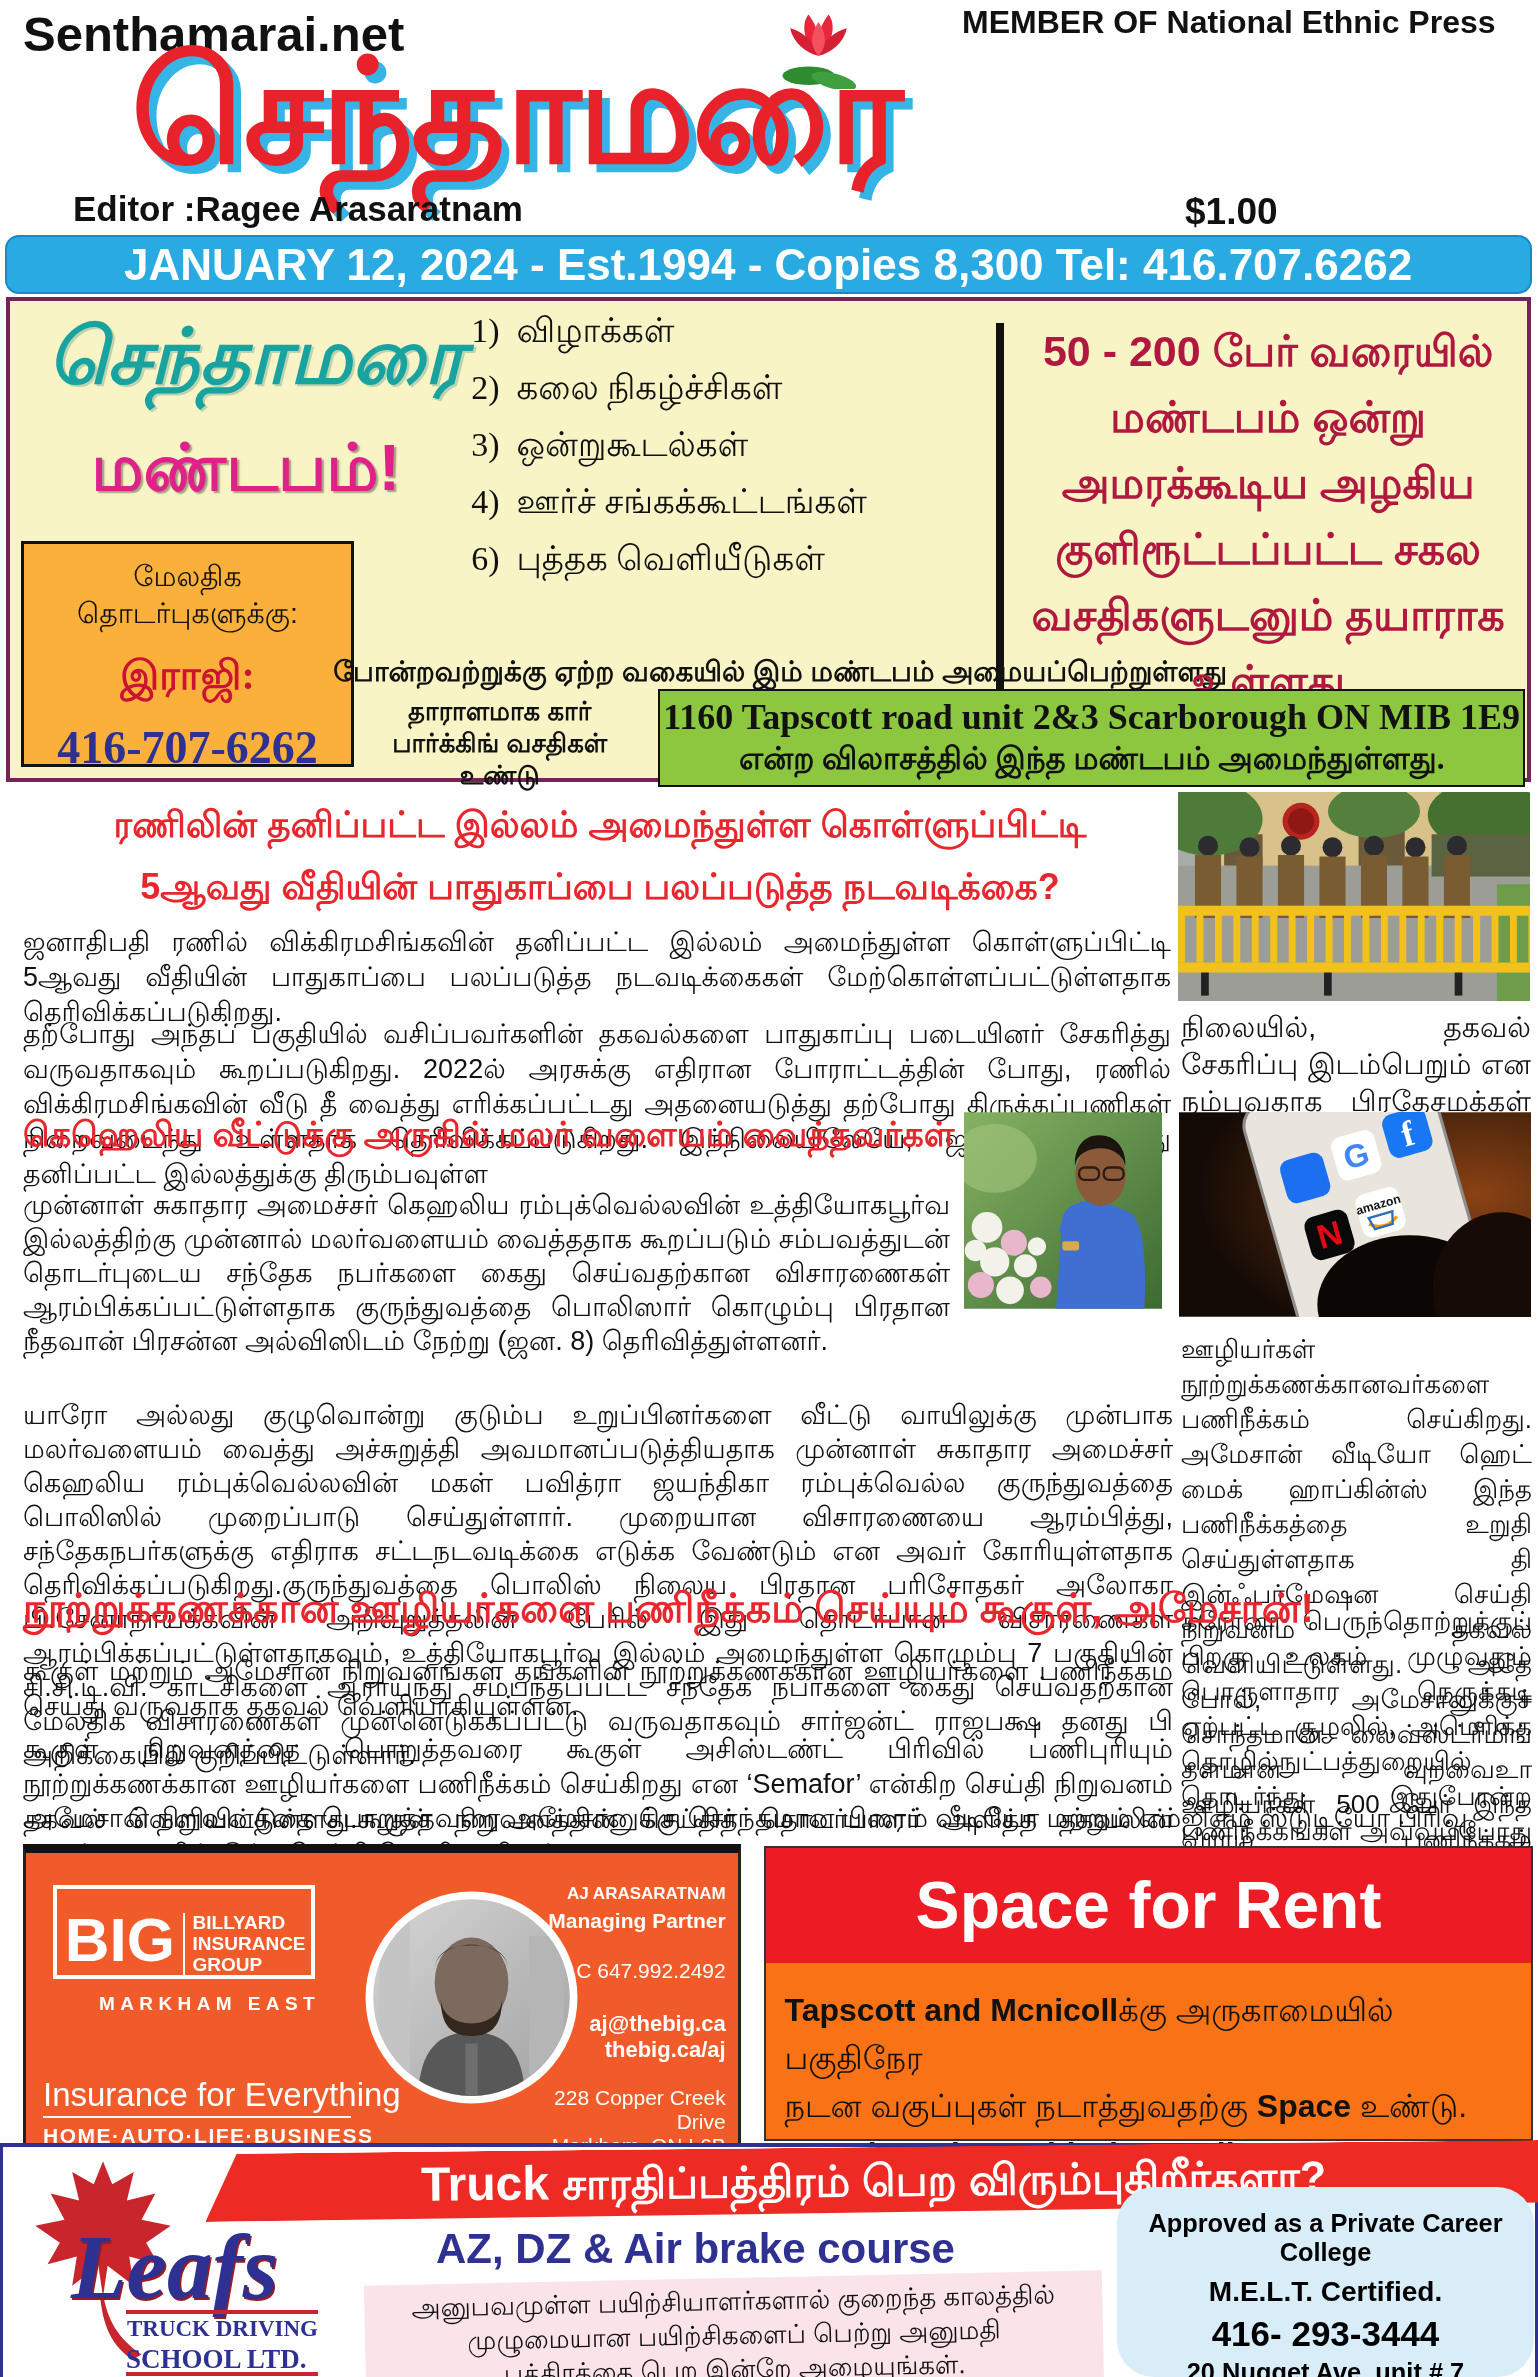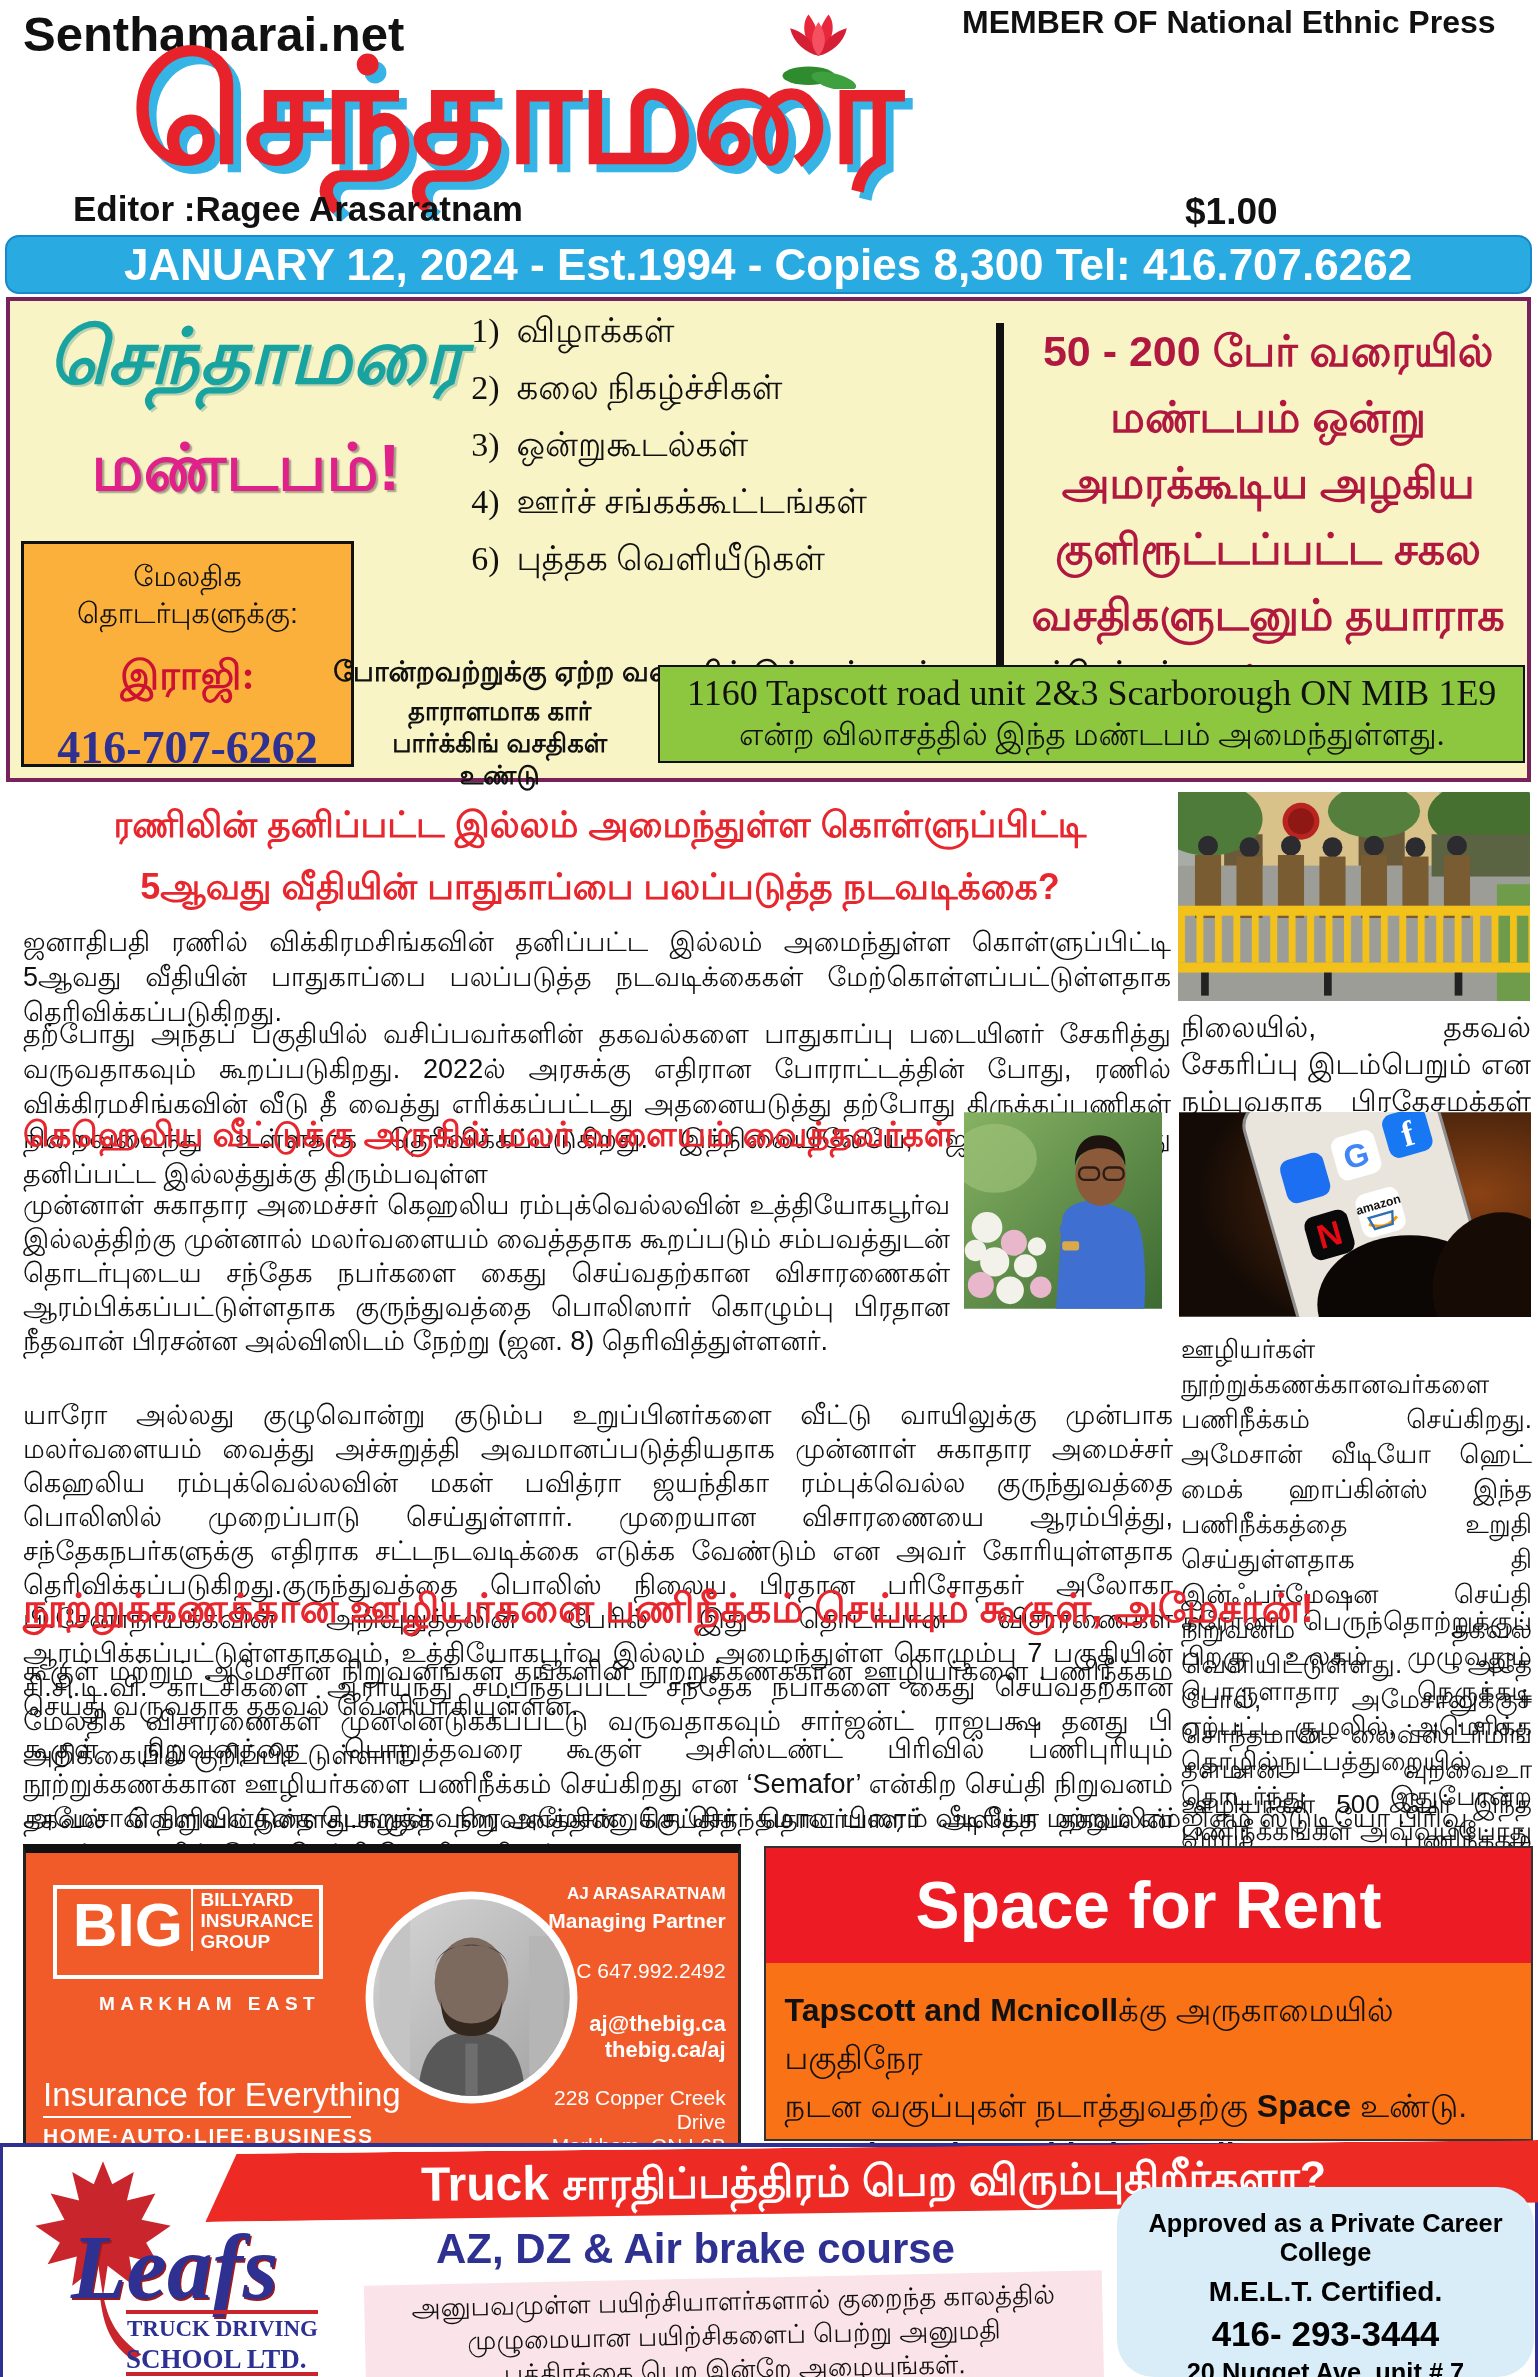--- a/index.html
+++ b/index.html
@@ -87,21 +87,21 @@
       <div>வசதிகளுடனும் தயாராக</div>
       <div>உள்ளது</div>
     </div>
 
     <div class="abs b ctr" style="left:355px;top:394px;width:269px;font-size:26px;line-height:32px;">
       <div>தாராளமாக கார்</div>
       <div>பார்க்கிங் வசதிகள்</div>
       <div>உண்டு</div>
     </div>
 
-    <div class="abs greenbox ctr" style="left:648px;top:364px;width:863px;height:94px;">
+    <div class="abs greenbox ctr" style="left:648px;top:388px;width:863px;height:94px;font-weight:bold;">
       <div class="serif" style="font-size:36px;margin-top:4.6px;">1160 Tapscott road unit 2&amp;3 Scarborough ON MIB 1E9</div>
       <div class="serif" style="font-size:31px;margin-top:3.1px;">என்ற விலாசத்தில் இந்த மண்டபம் அமைந்துள்ளது.</div>
     </div>
   </div>
 
   <div class="abs headline ctr" style="left:23px;top:794px;width:1154px;font-size:36px;line-height:62px;">
     <div>ரணிலின் தனிப்பட்ட இல்லம் அமைந்துள்ள கொள்ளுப்பிட்டி</div>
     <div>5ஆவது வீதியின் பாதுகாப்பை பலப்படுத்த நடவடிக்கை?</div>
   </div>
 
@@ -241,21 +241,21 @@
 
   <div class="abs j" style="left:1181px;top:1332px;width:351px;font-size:26px;line-height:35px;">ஊழியர்கள் நூற்றுக்கணக்கானவர்களை பணிநீக்கம் செய்கிறது. அமேசான் வீடியோ ஹெட் மைக் ஹாப்கின்ஸ் இந்த பணிநீக்கத்தை உறுதி செய்துள்ளதாக தி இன்ஃபர்மேஷன செய்தி நிறுவனம் தகவல் வெளியிட்டுள்ளது. அதே போல், அமேசானுக்குச் சொந்தமான லைவ்ஸ்ட்ரீமிங் தளமான வுறவைஉா ஊழியர்கள் 500 பேர் இந்த வாரம் பணிநீக்கம் செய்யப்பட்டுள்ளனர்.</div>
   <div class="abs j" style="left:1181px;top:1604px;width:351px;font-size:26px;line-height:35px;">கரோனா பெருந்தொற்றுக்குப் பிறகு உலகம் முழுவதும் பொருளாதார நெருக்கடி ஏற்பட்ட சூழலில், அமெரிக்க தொழில்நுட்பத்துறையில் தொடர்ந்து இதுபோன்ற பணிநீக்கங்கள் அவ்வப்போது நடந்து வருவது தொழில்நுட்பதுறை ஊழியர்கள் மத்தியில் அச்சத்தை ஏற்படுத்தி உள்ளது.</div>
 
   <div class="abs headline wsp" style="left:23px;top:1586px;width:1154px;font-size:40px;">நூற்றுக்கணக்கான ஊழியர்களை பணிநீக்கம் செய்யும் கூகுள், அமேசான்!</div>
   <div class="abs j" style="left:23px;top:1654px;width:1150px;font-size:27px;line-height:35px;">கூகுள் மற்றும் அமேசான் நிறுவனங்கள் தங்களின் நூற்றுக்கணக்கான ஊழியர்களை பணிநீக்கம் செய்து வருவதாக தகவல் வெளியாகியுள்ளன.</div>
   <div class="abs j" style="left:23px;top:1732px;width:1150px;font-size:27px;line-height:35px;">கூகுள் நிறுவனத்தை பொறுத்தவரை கூகுள் அசிஸ்டண்ட் பிரிவில் பணிபுரியும் நூற்றுக்கணக்கான ஊழியர்களை பணிநீக்கம் செய்கிறது என ‘Semafor’ என்கிற செய்தி நிறுவனம் தகவல் வெளியிட்டுள்ளது.கூகுள் நிறுவனத்தின் செய்தித் தொடர்பாளர் அளித்த தகவலின் அடிப்படையில் இந்த செய்தி வெளியாகியுள்ளது.</div>
   <div class="abs wsp" style="left:23px;top:1803px;width:1161px;font-size:27px;">அமேசான் நிறுவனத்தை பொறுத்தவரை அமேசானுக்கு சொந்தமான பிரைம் வீடியோ மற்றும் எம்ஜிஎம் ஸ்டுடியோ பிரிவு</div>
 
   <div class="abs insad" style="left:23px;top:1844px;width:712px;height:292px;">
-    <div class="abs" style="left:27px;top:32px;width:254px;height:86px;border:4.6px solid #fff;display:flex;align-items:flex-start;padding-left:8px;">
+    <div class="abs" style="left:27px;top:32px;width:254px;height:86px;border:4.6px solid #fff;display:flex;align-items:flex-end;">
       <span class="b" style="font-size:62px;padding:0 7.7px;">BIG</span>
       <span style="width:2.3px;height:62px;background:#fff;"></span>
       <span class="b" style="font-size:19px;line-height:21px;padding-left:7.7px;">
         <span style="display:block;">BILLYARD</span>
         <span style="display:block;">INSURANCE</span>
         <span style="display:block;">GROUP</span>
       </span>
     </div>
     <div class="abs b" style="left:73px;top:140px;font-size:19px;letter-spacing:5.4px;">MARKHAM EAST</div>
     <div class="abs" style="left:17px;top:223px;font-size:33px;">Insurance for Everything</div>

